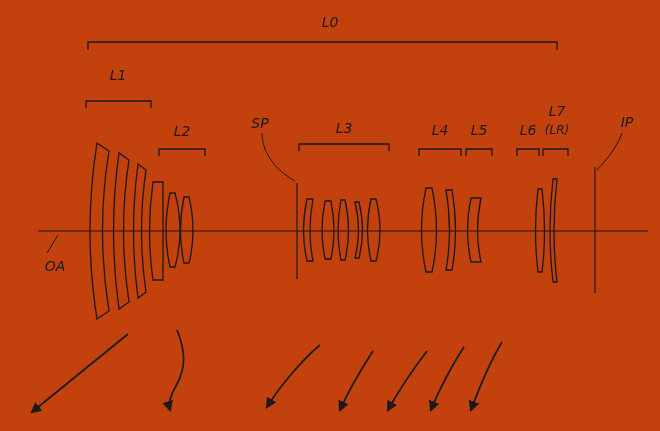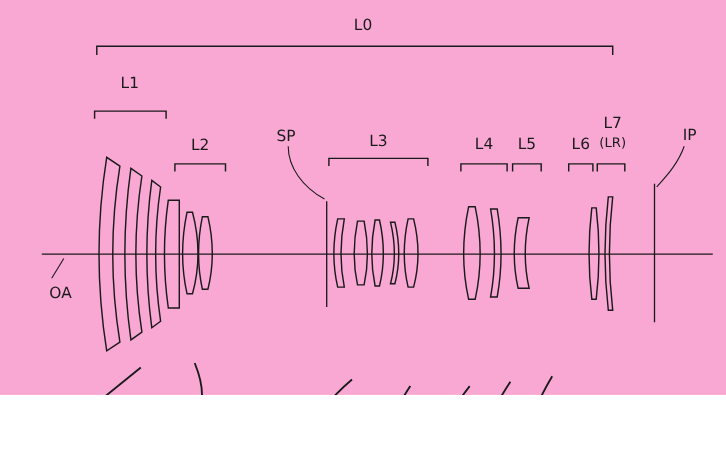--- a/index.html
+++ b/index.html
@@ -3,24 +3,25 @@
 <meta charset="utf-8">
 <style>
   html, body {
     margin: 0;
     padding: 0;
     background: #ffffff;
   }
   .stage {
     position: relative;
     width: 660px;
-    height: 359px;
-    background: #f9a8d4;
+    height: 431px;
+    background: #c2410c;
     overflow: hidden;
     font-family: "DejaVu Sans", "Liberation Sans", sans-serif;
+    font-style: italic;
   }
   svg { display: block; }
   text {
     font-family: "DejaVu Sans", "Liberation Sans", sans-serif;
     fill: #1a1a1a;
   }
   .lbl { font-size: 14px; }
   .lbl-sm { font-size: 12px; }
   .ink { stroke: #1a1a1a; fill: none; }
 </style>

